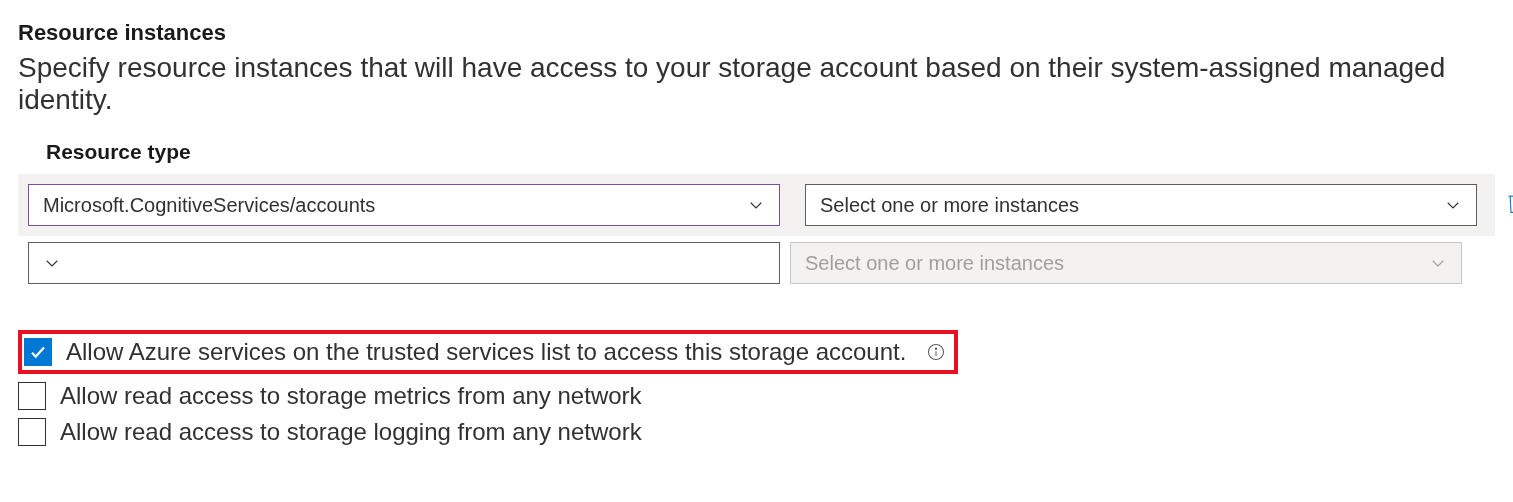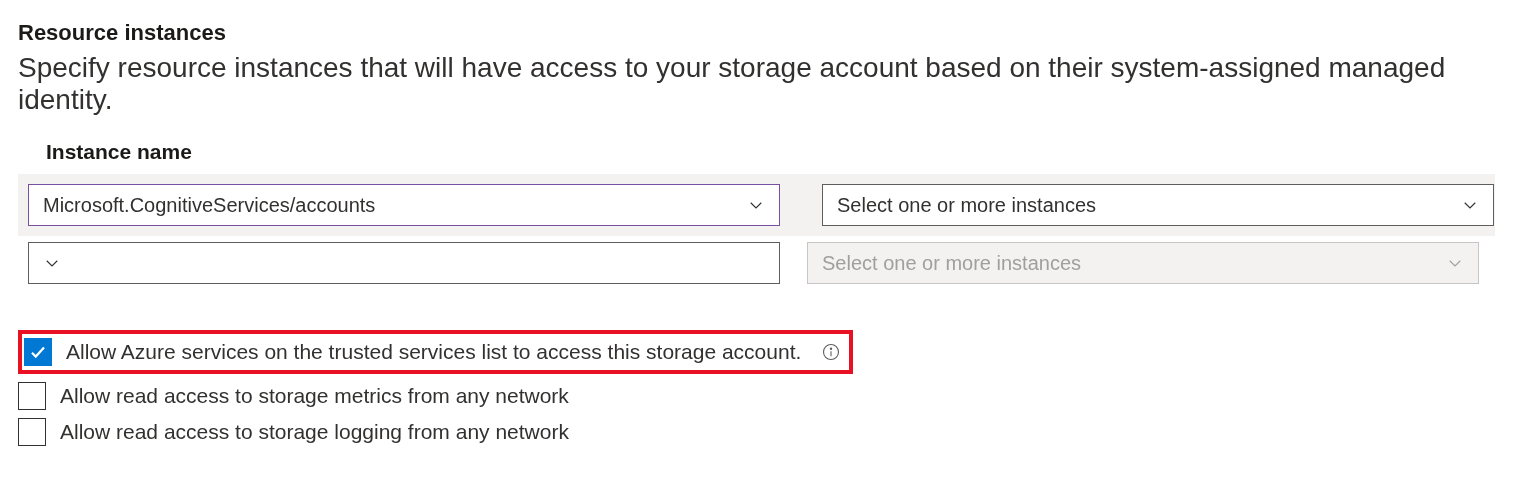--- a/index.html
+++ b/index.html
@@ -51,21 +51,21 @@
       flex: 0 0 auto;
       height: 42px;
       background: #ffffff;
       border: 1px solid #605e5c;
       display: flex;
       align-items: center;
       padding: 0 14px;
       cursor: pointer;
     }
     .combo-resource-label { width: 752px; }
-    .combo-instance-label { width: 672px; margin-left: 17px; }
+    .combo-instance-label { width: 672px; }
     .combo.highlight {
       border: 1px solid #7b4fa1;
     }
     .combo.disabled {
       background: #f3f2f1;
       border: 1px solid #c8c6c4;
       color: #a19f9d;
     }
     .combo-text {
       flex: 1;
@@ -118,21 +118,21 @@
       align-items: center;
       justify-content: center;
       cursor: pointer;
     }
     .ck.checked {
       background: #0078d4;
       border-color: #0078d4;
     }
     .ck.checked svg { width: 18px; height: 18px; }
     .ck-label {
-      font-size: 21px;
+      font-size: 24px;
       color: #323130;
       text-align: center;
     }
     .info-icon {
       display: inline-flex;
       align-items: center;
       margin-left: 6px;
     }
     .info-icon svg { width: 20px; height: 20px; }
     .highlight-box {
@@ -144,21 +144,21 @@
     }
   </style>
 </head>
 <body>
 
 <div>
   <div class="section-title">Resource instances</div>
   <div class="section-desc">Specify resource instances that will have access to your storage account based on their system-assigned managed identity.</div>
 
   <div class="columns">
-    <div class="col-header">Instance name</div>
+    <div class="col-header">Resource type</div>
   </div>
 
   <div class="row-wrap">
     <div class="combo combo-resource-label highlight">
       <span class="combo-text">Microsoft.CognitiveServices/accounts</span>
       <span class="chevron">
         <svg viewBox="0 0 24 24" fill="none" stroke="#323130" stroke-width="1.5">
             <polyline points="5 9 12 16 19 9"></polyline>
           </svg>
       </span>

